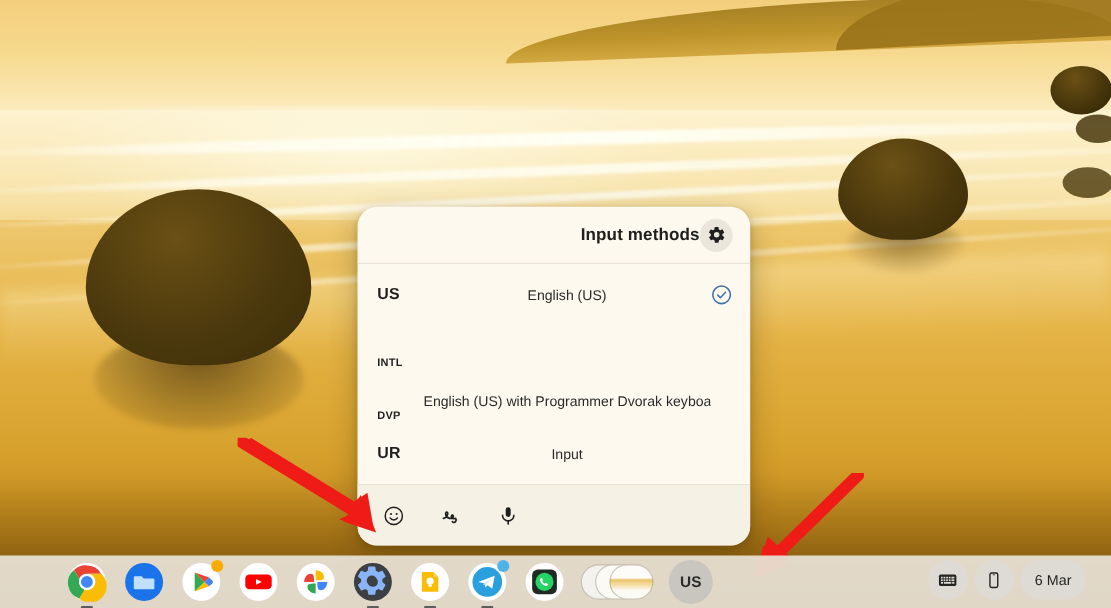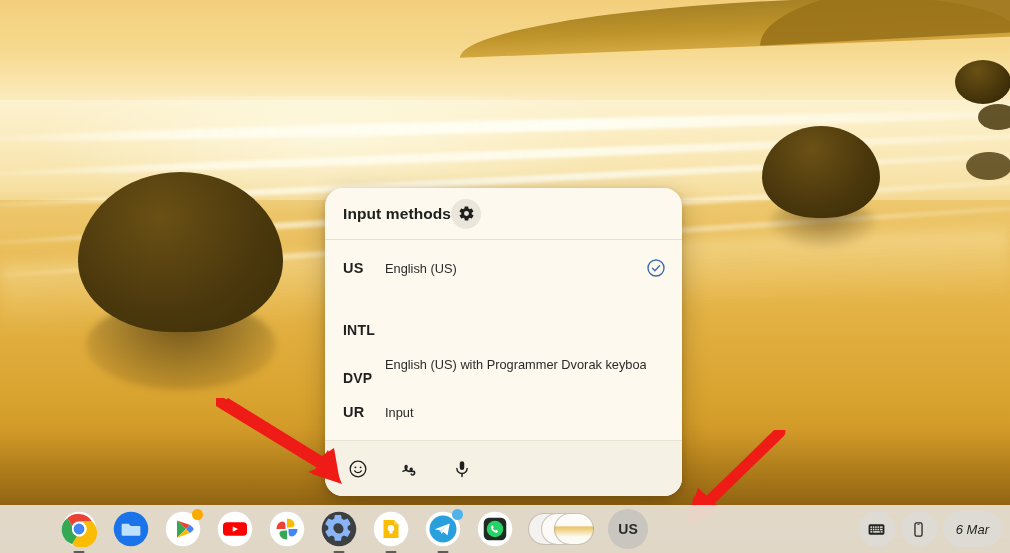--- a/index.html
+++ b/index.html
@@ -113,45 +113,45 @@
     position: absolute; left: 325px; top: 188px;
     width: 357px; height: 308px;
     background: #fdf9ef;
     border-radius: 18px;
     box-shadow: 0 10px 26px rgba(60,40,0,.30), 0 2px 6px rgba(60,40,0,.18);
     overflow: hidden;
     display: flex; flex-direction: column;
   }
   .ime-head {
     height: 52px; flex: none;
-    display: flex; align-items: center; justify-content: flex-start;
+    display: flex; align-items: center; justify-content: flex-end;
     padding: 0 16px 0 18px;
     border-bottom: 1px solid #e8e2d4;
   }
   .ime-title { font-size: 15.5px; font-weight: 700; color: #20211f; letter-spacing: .1px; }
   .gear-btn {
     width: 30px; height: 30px; border-radius: 50%;
     background: #ebe6db;
     display: flex; align-items: center; justify-content: center;
   }
   .ime-list { flex: 1 1 auto; padding-top: 4px; }
   .ime-row {
     height: 48px; display: flex; align-items: center;
     padding: 0 16px 0 18px;
   }
   .ime-abbr {
     width: 42px; flex: none;
     color: #1f201e; font-weight: 700;
     letter-spacing: .2px;
   }
   .ime-abbr.big { font-size: 14.5px; }
-  .ime-abbr.small { font-size: 14px; margin-top: 28px; }
+  .ime-abbr.small { font-size: 10px; margin-top: 28px; }
   .ime-label {
     flex: 1 1 auto; font-size: 12.8px; color: #2a2b29;
-    white-space: nowrap; overflow: hidden;
+    white-space: nowrap; overflow: hidden; text-align: center;
   }
   .ime-check { width: 20px; height: 20px; flex: none; }
   .ime-foot {
     height: 56px; flex: none;
     border-top: 1px solid #e8e2d4;
     background: #f6f1e5;
     display: flex; align-items: center; gap: 26px;
     padding-left: 20px;
   }
   .foot-ico {
@@ -194,22 +194,22 @@
     border: 1px solid rgba(150,140,120,.5);
     overflow: hidden;
   }
   .us-btn {
     width: 40px; height: 40px; border-radius: 50%;
     background: #c9c6c0;
     display: flex; align-items: center; justify-content: center;
     font-size: 14px; font-weight: 600; color: #2b2c2a;
   }
   .status {
-    position: absolute; right: 8px; top: 4px; height: 40px;
-    display: flex; align-items: center; gap: 6px; font-style: italic;
+    position: absolute; right: 23px; top: 4px; height: 40px;
+    display: flex; gap: 6px;
   }
   .pill {
     height: 36px; border-radius: 18px; background: #dedbd5;
     display: flex; align-items: center; justify-content: center;
     padding: 0 13px; font-size: 13px; color: #232420; font-weight: 500;
   }
   .pill.circ { width: 36px; padding: 0; }
   .pill.group { gap: 8px; padding: 0 12px; }
   .notif-badge {
     width: 17px; height: 17px; border-radius: 50%;

